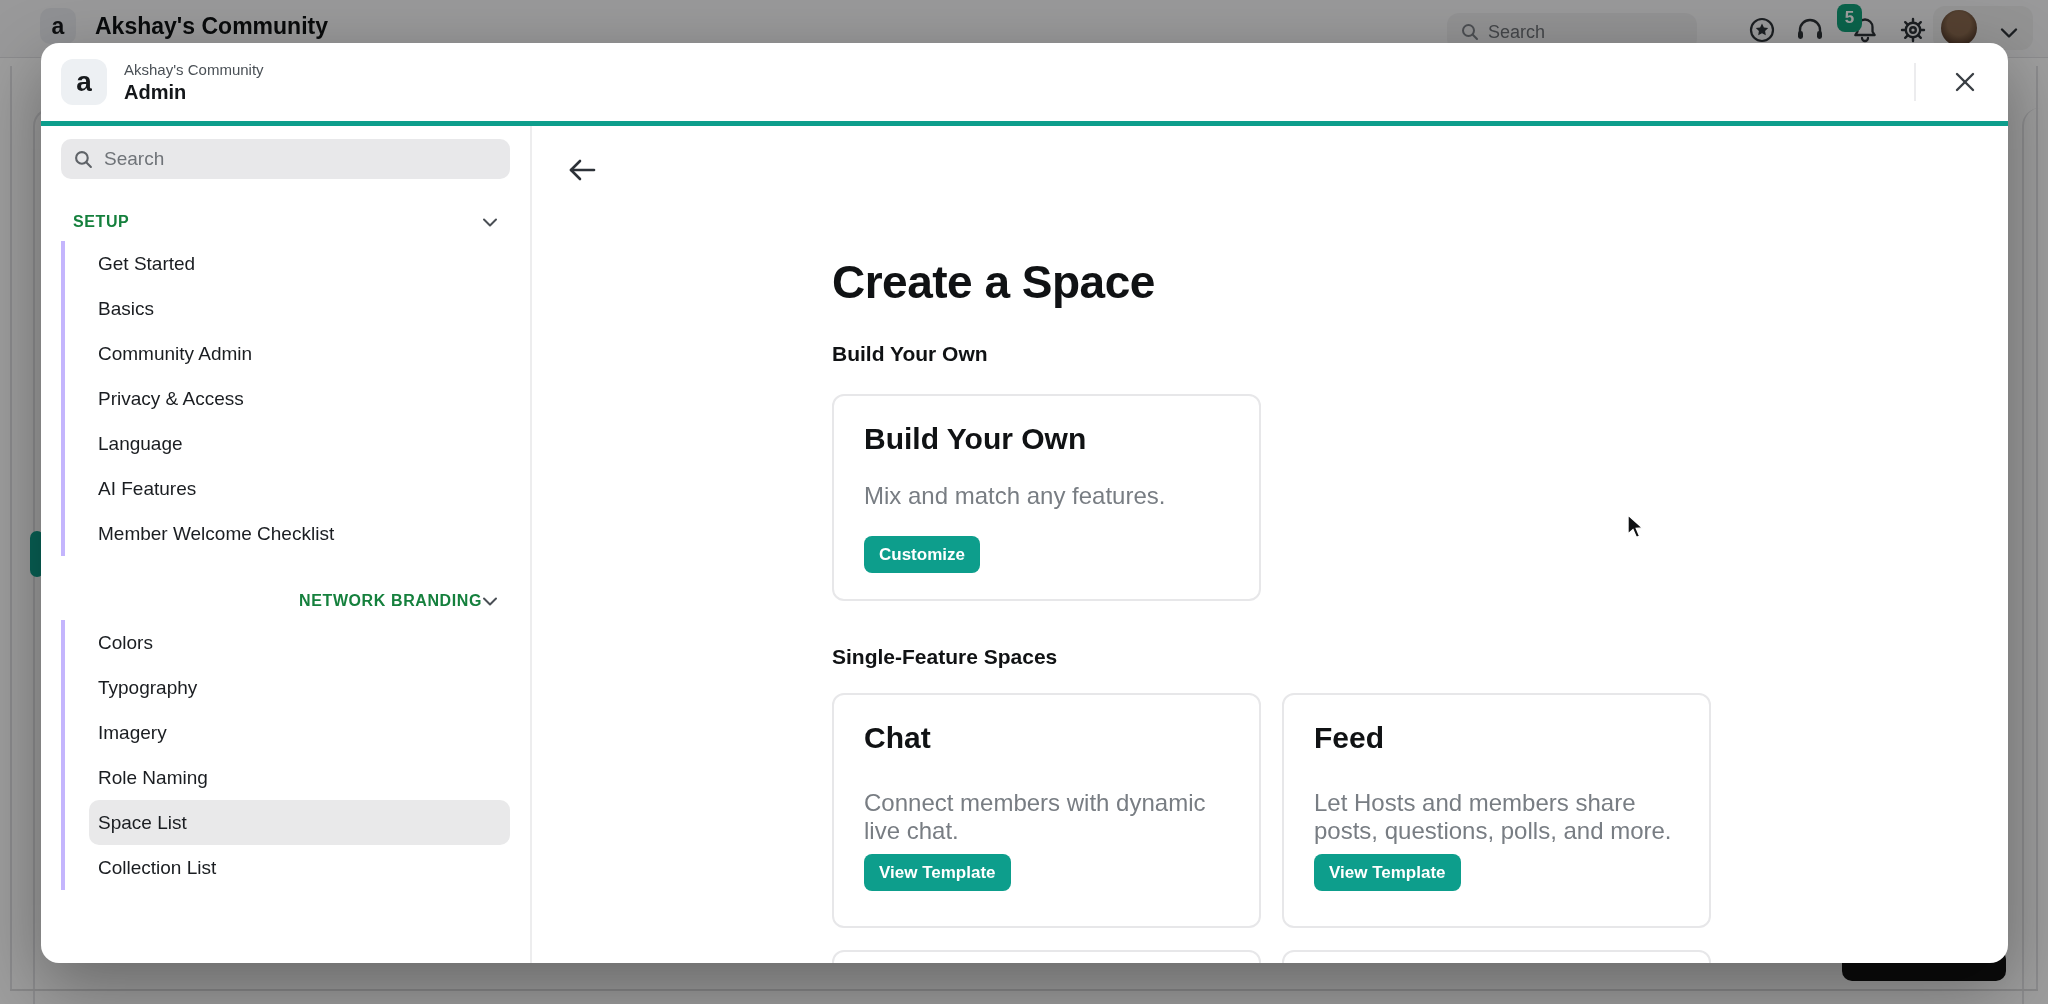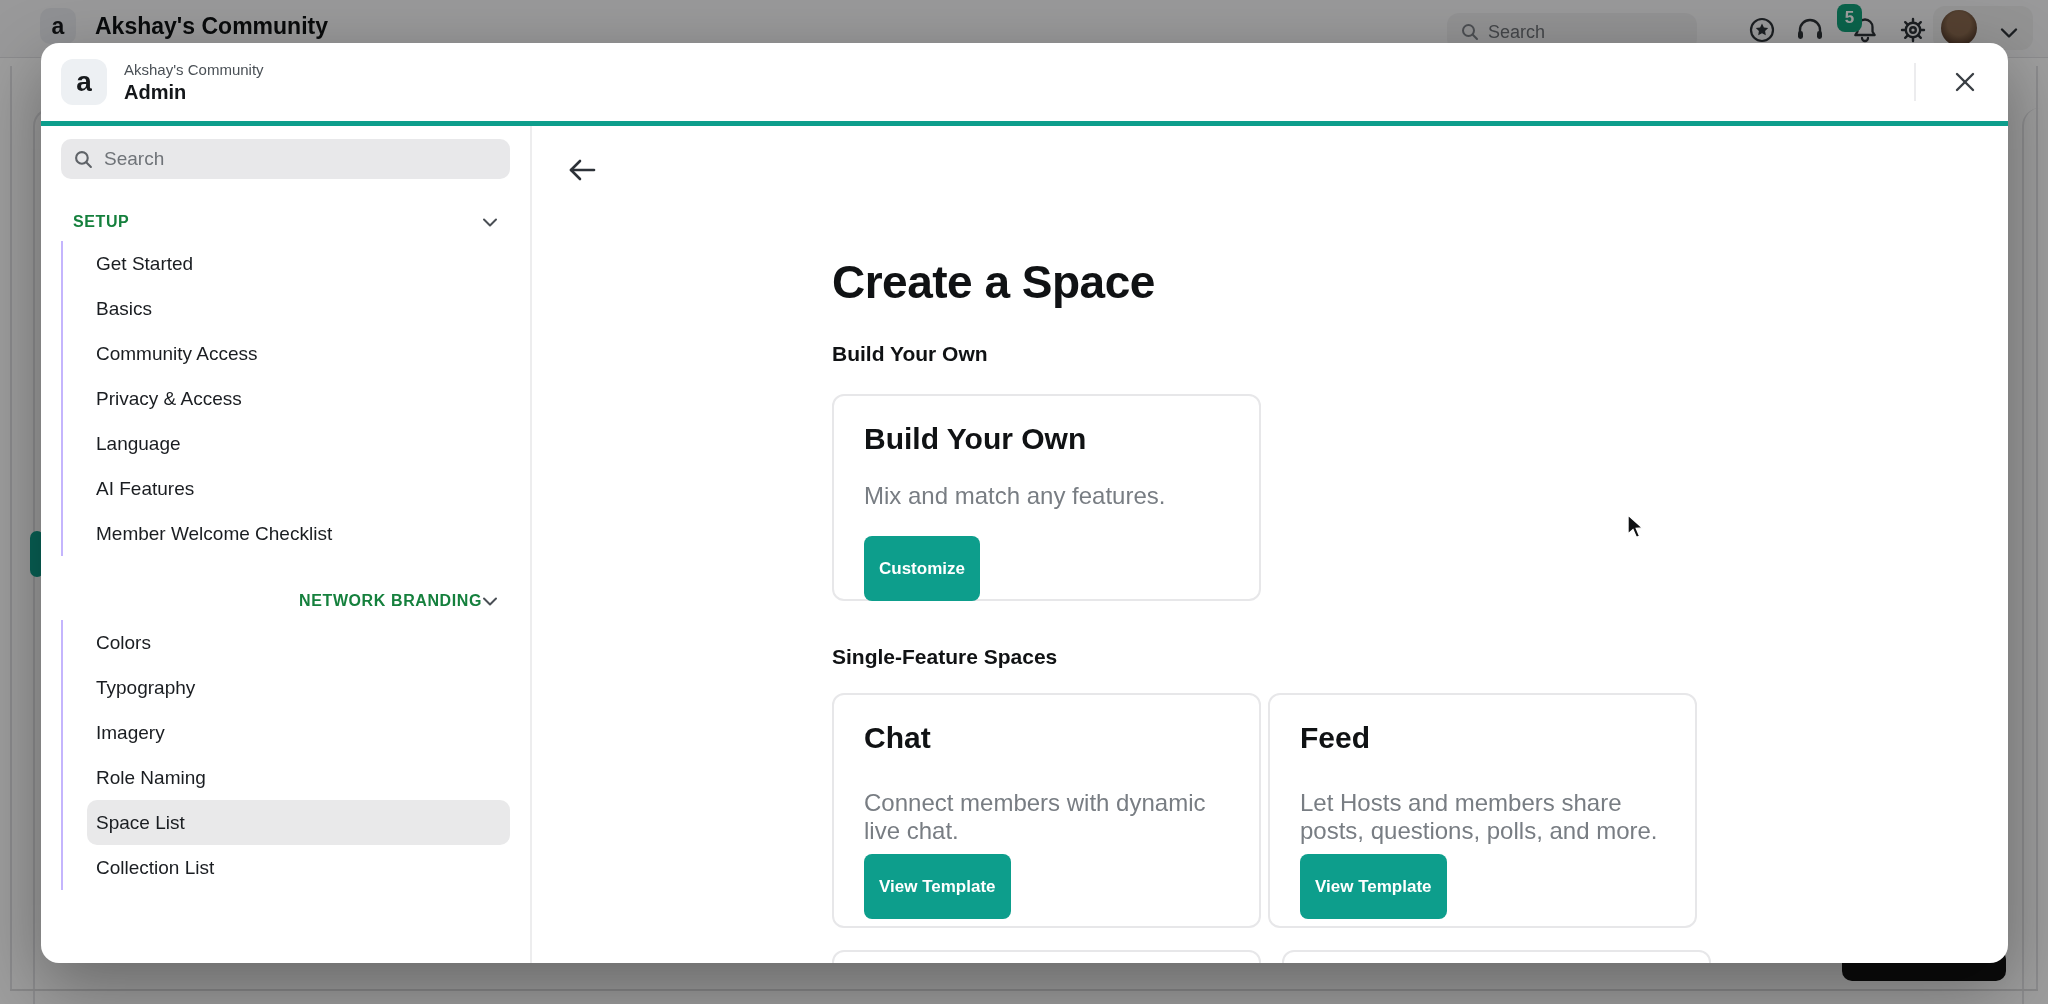--- a/index.html
+++ b/index.html
@@ -54,45 +54,45 @@
              padding:13px 20px 0 20px;overflow:hidden;}
   .s-search{height:40px;border-radius:10px;background:#e8e8ea;display:flex;align-items:center;gap:9px;
             padding:0 13px;box-sizing:border-box;}
   .s-search input{border:none;outline:none;background:transparent;font-size:19px;color:#26292d;flex:1;
                   font-family:"Liberation Sans",sans-serif;}
   .s-search input::placeholder{color:#6f7378;}
   .s-section-h{margin-top:33px;height:20px;display:flex;align-items:center;justify-content:space-between;
                padding:0 12px;cursor:pointer;}
   .s-section-h + .s-list{margin-top:9px;}
   .s-section-h .lbl{font-size:16px;font-weight:600;letter-spacing:.6px;color:#15803d;}
-  .s-list{border-left:2px solid #c4b5fd;}
+  .s-list{border-left:4px solid #c4b5fd;}
   .s-item{height:45px;display:flex;align-items:center;margin-left:24px;padding-left:9px;border-radius:10px;
           font-size:19px;color:#1a1d21;cursor:pointer;}
   .s-item.active{background:#e9e9ea;}
   .mt35{margin-top:35px;justify-content:flex-end;}
 
   
   .m-main{flex:1;position:relative;overflow:hidden;}
   .back-btn{position:absolute;left:28px;top:22px;width:44px;height:44px;display:flex;align-items:center;
             justify-content:center;cursor:pointer;}
   .content{position:absolute;left:300px;top:0;width:880px;}
   .page-title{margin-top:130px;font-size:46px;line-height:52px;font-weight:700;letter-spacing:-.5px;color:#101214;}
   .sec-h{font-size:21px;line-height:26px;font-weight:700;color:#101214;}
   .sec-h.first{margin-top:33px;}
   .sec-h.second{margin-top:43px;}
   .card{box-sizing:border-box;border:2px solid #e7e7e9;border-radius:12px;background:#fff;padding:26px 30px;}
   .card-build{margin-top:27px;width:429px;height:207px;}
-  .cards-row{margin-top:23px;display:flex;gap:7px;}
+  .cards-row{margin-top:23px;display:flex;gap:21px;}
   .cards-row .card{width:429px;height:235px;display:flex;flex-direction:column;align-items:flex-start;}
   .c-title{font-size:30px;line-height:34px;font-weight:700;color:#101214;}
   .c-desc{font-size:24px;line-height:28px;color:#787d83;}
   .card-build .c-desc{margin-top:26px;}
   .cards-row .c-desc{margin-top:34px;min-height:58px;max-width:375px;}
   .btn{display:inline-block;background:var(--accent);color:#fff;font-size:17px;font-weight:700;line-height:19px;
-       padding:23px 15px;border-radius:8px;border:none;cursor:pointer;font-family:"Liberation Sans",sans-serif;}
+       padding:9px 15px;border-radius:8px;border:none;cursor:pointer;font-family:"Liberation Sans",sans-serif;}
   .card-build .btn{margin-top:26px;}
   .cards-row .btn{margin-top:7px;}
   .peek-row{margin-top:22px;display:flex;gap:21px;}
   .peek{width:429px;height:40px;box-sizing:border-box;border:2px solid #e7e7e9;border-radius:12px;background:#fff;}
 
   .cursor{position:absolute;left:1626px;top:514px;z-index:50;}
 </style>
 </head>
 <body>
 
@@ -200,21 +200,21 @@
 
       <div class="s-section-h">
         <span class="lbl">SETUP</span>
         <svg width="16" height="11" viewBox="0 0 16 11">
           <polyline points="2,2.5 8,8.5 14,2.5" fill="none" stroke="#4a4f55" stroke-width="2" stroke-linecap="round" stroke-linejoin="round"></polyline>
         </svg>
       </div>
       <div class="s-list">
         <div class="s-item">Get Started</div>
         <div class="s-item">Basics</div>
-        <div class="s-item">Community Access</div>
+        <div class="s-item">Community Admin</div>
         <div class="s-item">Privacy &amp; Access</div>
         <div class="s-item">Language</div>
         <div class="s-item">AI Features</div>
         <div class="s-item">Member Welcome Checklist</div>
       </div>
 
       <div class="s-section-h mt35">
         <span class="lbl">NETWORK BRANDING</span>
         <svg width="16" height="11" viewBox="0 0 16 11">
           <polyline points="2,2.5 8,8.5 14,2.5" fill="none" stroke="#4a4f55" stroke-width="2" stroke-linecap="round" stroke-linejoin="round"></polyline>

